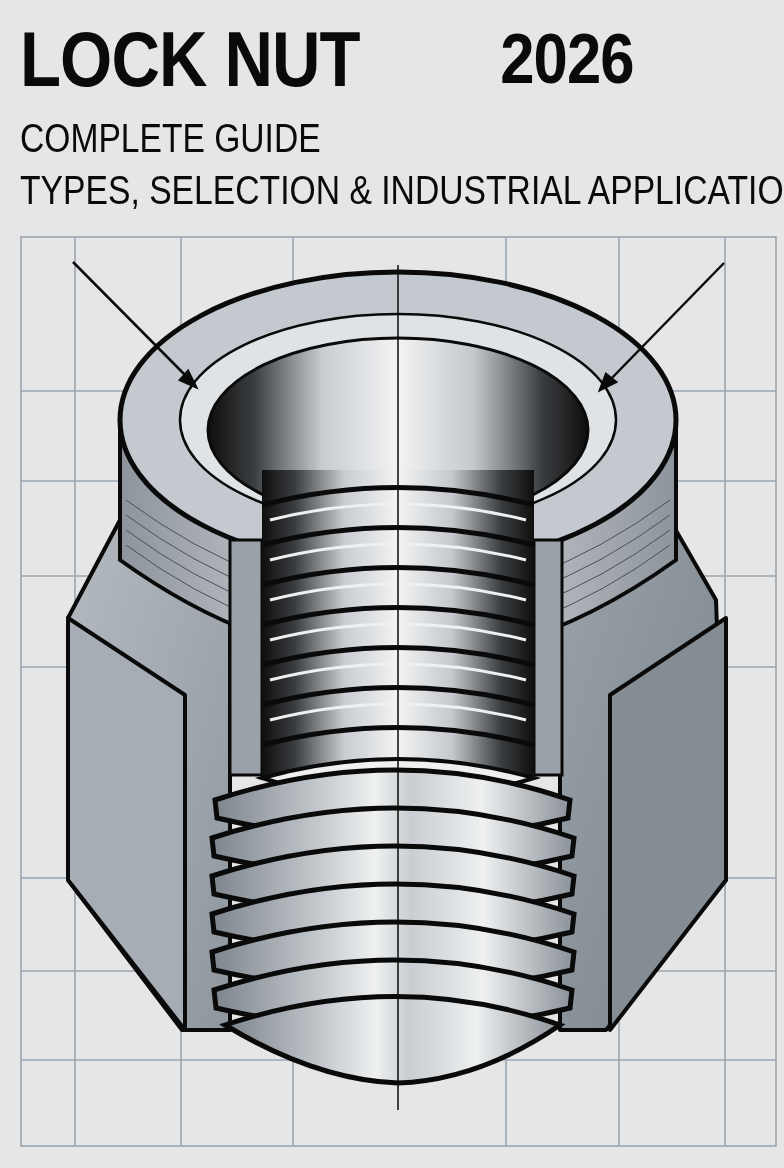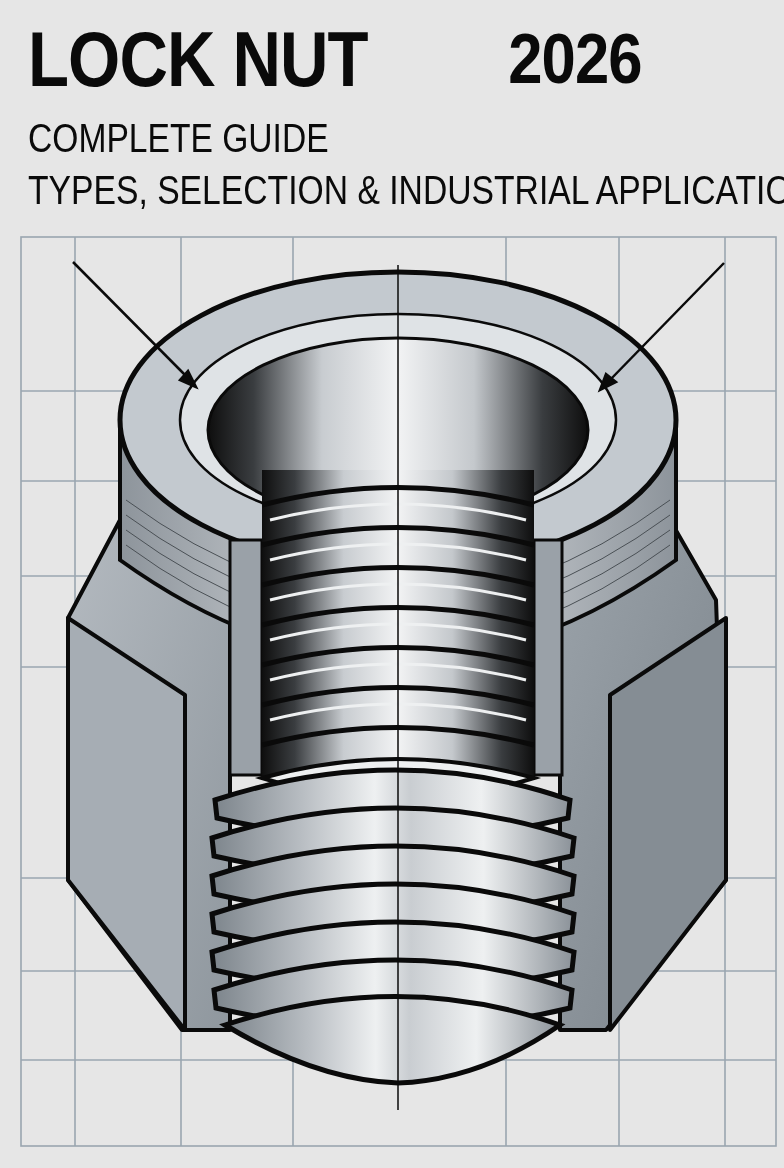--- a/index.html
+++ b/index.html
@@ -2,21 +2,21 @@
 <html><head>
   <meta charset="utf-8">
   <style>
     html, body { margin: 0; padding: 0; }
     body {
       width: 784px; height: 1168px; overflow: hidden;
       background: #e6e6e6;
       font-family: "Liberation Sans", "DejaVu Sans", sans-serif;
       position: relative;
     }
-    .header { position: absolute; left: 8px; top: 0; width: 648px; height: 230px; }
+    .header { position: absolute; left: 0; top: 0; width: 648px; height: 230px; }
     .title {
       position: absolute; left: 20px; top: 20px;
       font-size: 78px; font-weight: 700; color: #0a0a0a;
       letter-spacing: -1px; line-height: 1;
       transform: scaleX(0.86); transform-origin: left top;
       white-space: nowrap;
     }
     .year {
       position: absolute; right: 14px; top: 24px;
       font-size: 70px; font-weight: 700; color: #0a0a0a;

